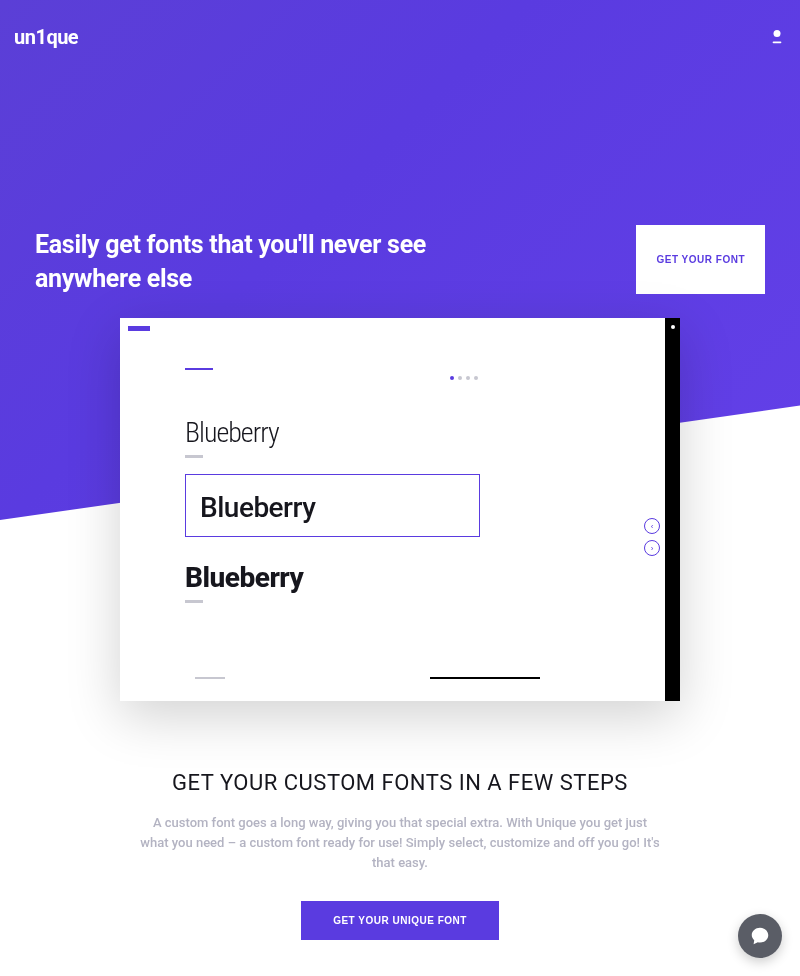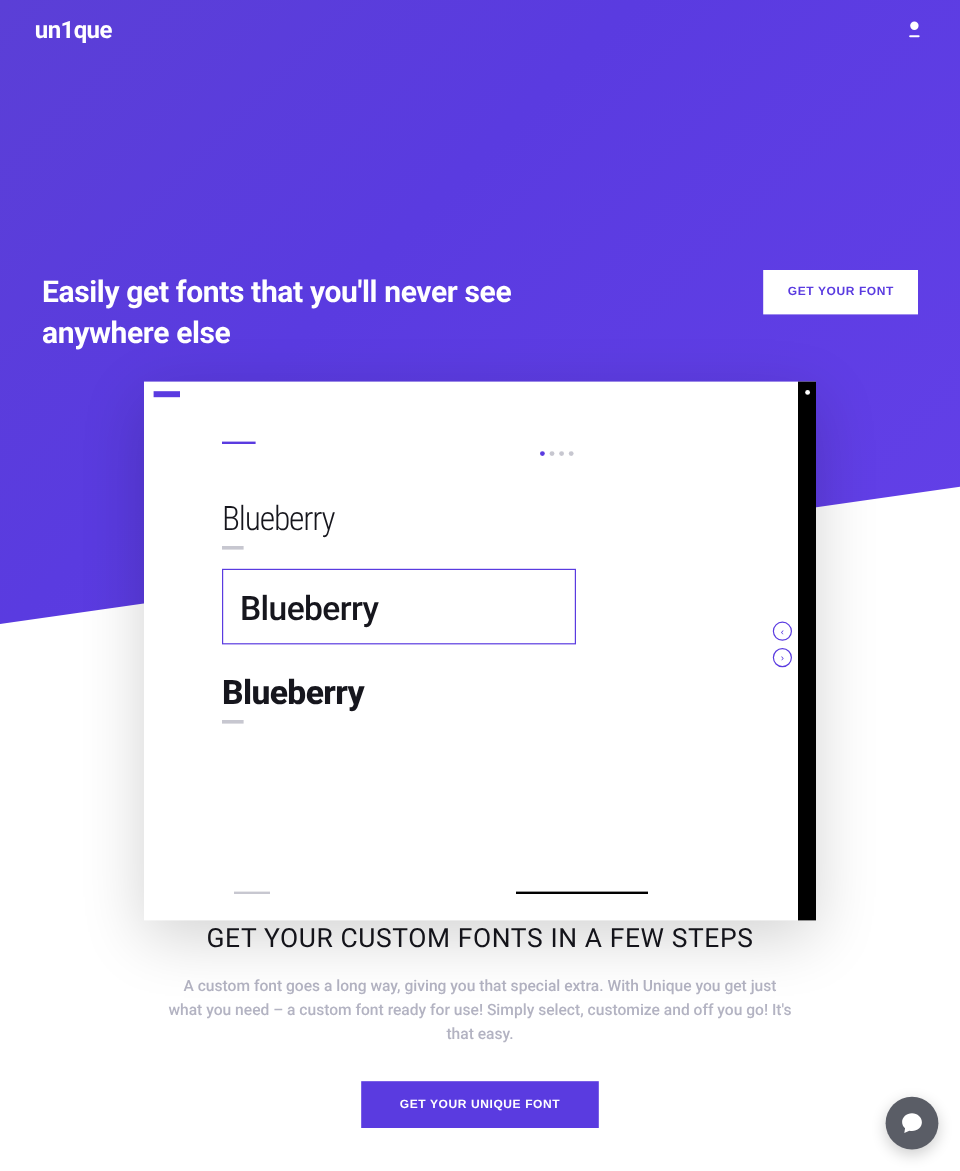--- a/index.html
+++ b/index.html
@@ -15,26 +15,26 @@
     position: absolute;
     top: 0; left: 0;
     width: 800px;
     height: 520px;
     background: linear-gradient(135deg, #5b3fd6 0%, #5a3be0 40%, #6340e8 100%);
     clip-path: polygon(0 0, 100% 0, 100% 78%, 0 100%);
     z-index: 0;
   }
   .nav {
     position: absolute;
-    top: 0; left: 0; right: 0;
+    top: 12px; left: 0; right: 0;
     height: 50px;
     display: flex;
     align-items: center;
     justify-content: space-between;
-    padding: 0 29px;
+    padding: 0 14px;
     z-index: 10;
   }
   .logo {
     color: #fff;
     font-size: 20px;
     font-weight: 700;
     letter-spacing: -0.5px;
   }
   .account-icon {
     width: 16px; height: 16px;
@@ -56,30 +56,30 @@
   .cta-top {
     position: absolute;
     right: 35px;
     top: 225px;
     z-index: 5;
     background: #fff;
     color: #5a3be0;
     font-size: 10px;
     font-weight: 700;
     letter-spacing: 0.5px;
-    padding: 13px 20px;
+    padding: 29px 20px;
     border: none;
     cursor: pointer;
   }
   .preview-window {
     position: absolute;
     left: 120px;
     top: 318px;
     width: 560px;
-    height: 449px;
+    height: 383px;
     background: #fff;
     box-shadow: 0 15px 50px rgba(0,0,0,0.18);
     z-index: 8;
   }
   .preview-topbar {
     position: absolute;
     left: 8px; top: 8px;
     width: 22px; height: 5px;
     background: #5a3be0;
   }

